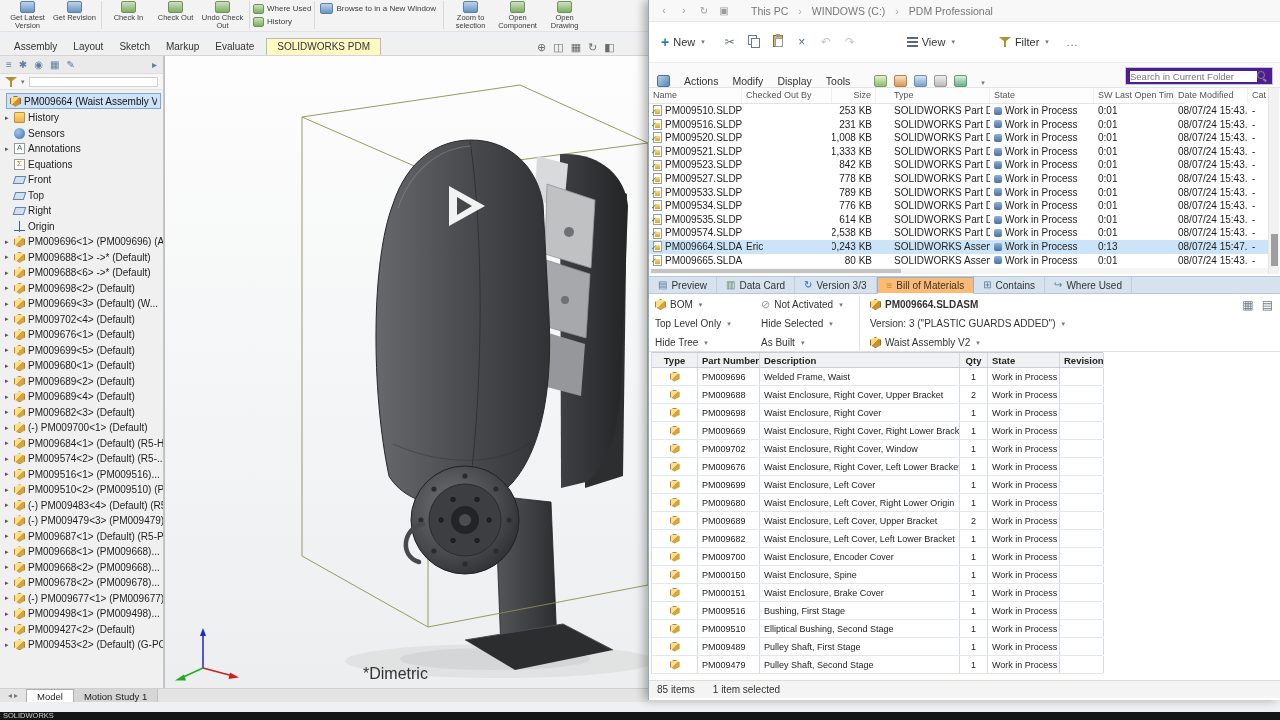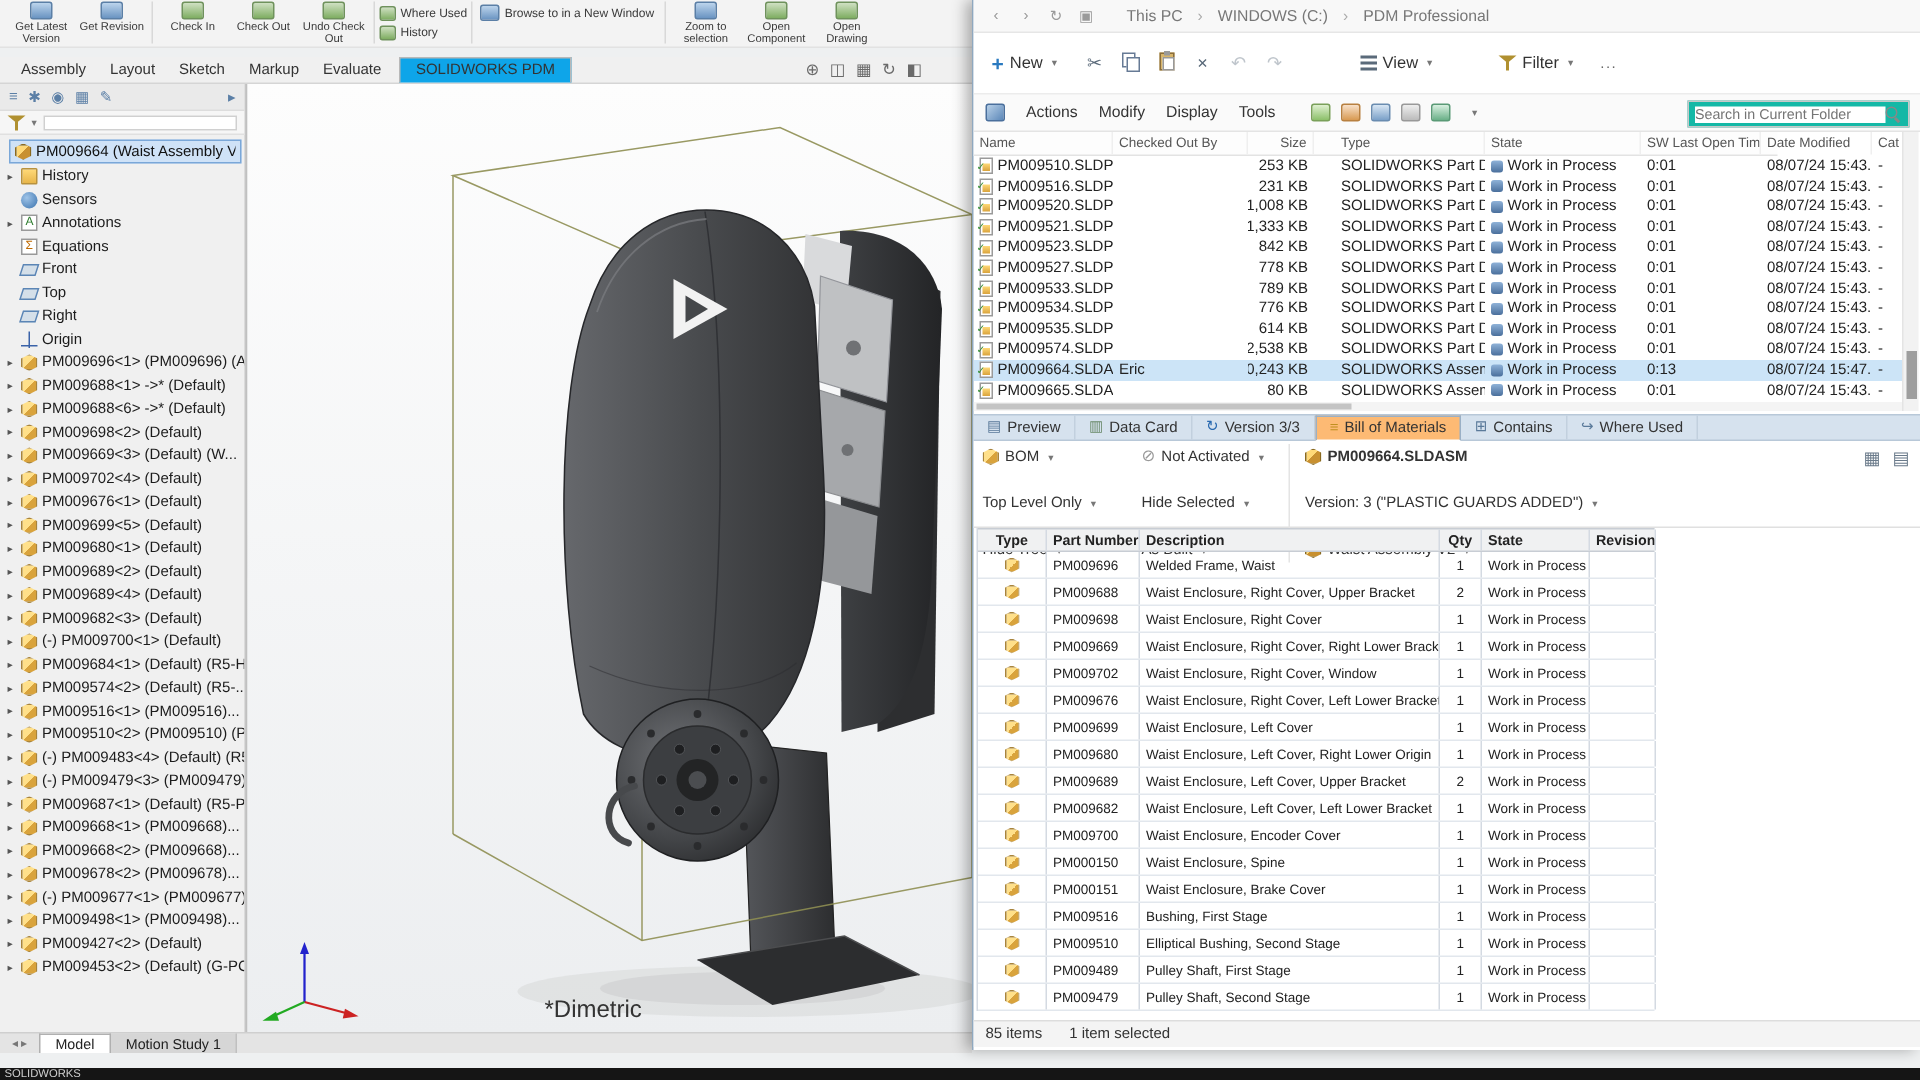--- a/index.html
+++ b/index.html
@@ -15,21 +15,21 @@
 .sw-sep{width:1px;height:28px;background:#d8d8d8;margin:1px 3px 0 3px;flex:none}
 .sw-col{display:flex;flex-direction:column;justify-content:flex-start;padding-top:2px;flex:none}
 .sw-tool-sm{display:flex;align-items:center;height:13px;font-size:8px;color:#3a3a3a;white-space:nowrap}
 .sw-tool-sm .tbi{width:11px;height:10px;margin-right:3px;background:linear-gradient(#cfe0c2,#7fae62);border:1px solid #6f925c;border-radius:2px}
 .sw-tool-wide{display:flex;align-items:center;font-size:8px;color:#3a3a3a;white-space:nowrap;padding:3px 4px 0 2px;flex:none}
 .sw-tool-wide .tbi{width:13px;height:11px;margin-right:3px;background:linear-gradient(#bcd4ec,#6a94c2);border:1px solid #5b7fa6;border-radius:2px}
 
 
 .sw-tabs{position:absolute;left:0;top:38px;width:648px;height:18px;background:#f0f0f0;border-bottom:1px solid #d5d5d5;display:flex;align-items:flex-end;font-size:10px;color:#333;padding-left:6px}
 .rtab{padding:2px 8px 3px 8px;white-space:nowrap}
-.pdm-ribbon-tab{padding:2px 10px 3px 10px;background:#0ea5e9;border:1px solid #b8b8b8;border-bottom:none;margin-left:4px;white-space:nowrap}
+.pdm-ribbon-tab{padding:2px 10px 3px 10px;background:#fef9c3;border:1px solid #b8b8b8;border-bottom:none;margin-left:4px;white-space:nowrap}
 .hud{position:absolute;left:537px;top:40px;height:15px;display:flex;gap:7px;color:#6a6a6a;font-size:11px;line-height:14px}
 .hud span{cursor:default}
 
 
 .tree-panel{position:absolute;left:0;top:56px;width:164px;height:634px;background:#f0f0f0;border-right:1px solid #c6c6c6;overflow:hidden}
 .panel-tabs{height:18px;display:flex;align-items:center;gap:7px;padding:0 6px;border-bottom:1px solid #ddd;color:#5b7fa6;font-size:10px;background:#eaeaea}
 .panel-tabs .spacer{flex:1}
 .tree-filter{height:16px;display:flex;align-items:center;gap:4px;padding:0 5px;border-bottom:1px solid #e0e0e0;background:#f6f6f6}
 .tree-filter .slot{flex:1;height:10px;background:#fff;border:1px solid #d0d0d0}
 .tree-root{display:flex;align-items:center;height:16px;margin:3px 2px 1px 6px;background:#cfe2f7;border:1px solid #7aa7d8;font-size:10px;color:#111;padding:0 3px;white-space:nowrap;overflow:hidden}
@@ -94,31 +94,31 @@
 .i-paste::before{content:"";position:absolute;left:2px;top:-2px;width:4px;height:3px;background:#9a9a9a}
 .i-paste::after{content:"";position:absolute;left:1px;top:2px;width:6px;height:7px;background:#fff;border:1px solid #999}
 .i-funnel{position:relative;width:12px;height:12px;display:inline-block}
 .i-funnel::before{content:"";position:absolute;left:0;top:1px;border-left:6px solid transparent;border-right:6px solid transparent;border-top:5px solid #b09030}
 .i-funnel::after{content:"";position:absolute;left:5px;top:5px;width:2px;height:6px;background:#b09030}
 .i-list{position:relative;width:11px;height:10px;display:inline-block;border-top:2px solid #5a6a7a;border-bottom:2px solid #5a6a7a}
 .i-list::before{content:"";position:absolute;left:0;top:2px;width:11px;height:2px;background:#5a6a7a}
 .i-mag{position:relative;width:11px;height:11px;display:inline-block;flex:none}
 .i-mag::before{content:"";position:absolute;left:0;top:0;width:6px;height:6px;border:1.5px solid #888;border-radius:50%}
 .i-mag::after{content:"";position:absolute;left:7px;top:7px;width:4px;height:1.5px;background:#888;transform:rotate(45deg);transform-origin:0 0}
-.pdm-menubar{position:absolute;left:0;top:62px;width:632px;height:26px;background:#fafafa;border-top:1px solid #ececec;border-bottom:1px solid #e4e4e4;display:flex;align-items:center;padding:0 8px;gap:14px}
+.pdm-menubar{position:absolute;left:0;top:62px;width:632px;height:26px;background:#fafafa;border-top:1px solid #ececec;border-bottom:1px solid #e4e4e4;display:flex;align-items:flex-end;padding:0 8px;gap:14px}
 .i-vault{width:13px;height:12px;background:linear-gradient(135deg,#b8d0e8,#5b87b8);border:1px solid #4a6f9c;border-radius:2px;flex:none}
 .menu-item{font-size:10.5px;color:#333;white-space:nowrap}
 .mb-icons{display:flex;gap:7px;margin-left:10px}
 .mbi{width:13px;height:12px;border-radius:2px;border:1px solid #8aa;flex:none}
 .mbi.g1{background:linear-gradient(#dff0d0,#8cc06a);border-color:#7aa05a}
 .mbi.g2{background:linear-gradient(#f8e0c8,#d89a52);border-color:#b88040}
 .mbi.g3{background:linear-gradient(#d8e6f4,#7aa0c8);border-color:#6a8cb0}
 .mbi.g4{background:linear-gradient(#eee,#bbb);border-color:#999}
 .mbi.g5{background:linear-gradient(#d8f0e0,#6ab088);border-color:#5a9a76}
-.search-box{position:absolute;right:8px;top:4px;width:148px;height:18px;border:1px solid #c8c8c8;background:#14b8a6;display:flex;align-items:center;padding:0 4px}
+.search-box{position:absolute;right:8px;top:4px;width:148px;height:18px;border:1px solid #c8c8c8;background:#4c1d95;display:flex;align-items:center;padding:0 4px}
 .search-box input{border:none;outline:none;width:100%;font-size:9.5px;color:#555;font-family:"Liberation Sans",sans-serif}
 
 
 .pdm-colheader{position:absolute;left:0;top:88px;width:536px;height:16px;display:flex;border-bottom:1px solid #e3e3e3;color:#555;font-size:9px;background:#fdfdfd}
 .fc{padding:2px 4px;border-right:1px solid #efefef;overflow:hidden;white-space:nowrap;flex:none}
 .w-name{width:93px}.w-by{width:90px}.w-size{width:44px;text-align:right}.w-gap{width:14px;border-right:none}.w-type{width:100px}.w-state{width:104px}.w-time{width:80px}.w-date{width:74px}.w-cat{width:18px;border-right:none}
 .pdm-files{position:absolute;left:0;top:104px;width:620px}
 .file-row{display:flex;height:13.6px;line-height:13.6px;white-space:nowrap;font-size:10px}
 .file-row.selected{background:#cce4f7}
 .cell{padding:0 4px;overflow:hidden;flex:none;display:flex;align-items:center}
@@ -139,21 +139,21 @@
 .ptab-ic{font-size:10px;line-height:10px;color:#5a7a9a}
 .ic-preview::before{content:"▤"}
 .ic-datacard::before{content:"▥";color:#6a8a6a}
 .ic-version::before{content:"↻";color:#2a6ab0}
 .ic-bom::before{content:"≡";color:#c09020;font-weight:bold}
 .ic-contains::before{content:"⊞"}
 .ic-whereused::before{content:"↪"}
 
 
 .pdm-bomctl{position:absolute;left:0;top:294px;width:632px;height:58px;background:#fff;border-bottom:1px solid #e0e0e0}
-.ctl-col{position:absolute;top:2px;display:flex;flex-direction:column;gap:14px}
+.ctl-col{position:absolute;top:2px;display:flex;flex-direction:column;gap:2px}
 .c1{left:6px;width:104px}
 .c2{left:112px;width:92px}
 .c3{left:210px;width:330px;border-left:1px solid #e4e4e4;padding-left:10px}
 .ctl{display:flex;align-items:center;gap:4px;height:17px;font-size:10px;color:#333;white-space:nowrap}
 .cico{width:11px;height:11px;flex:none}
 .no-ic{color:#999;font-size:11px;line-height:11px;width:auto}
 .ctl-icons{position:absolute;right:8px;top:4px;display:flex;gap:8px;color:#6a7a8a;font-size:12px}
 .bold{font-weight:bold}
 
 

